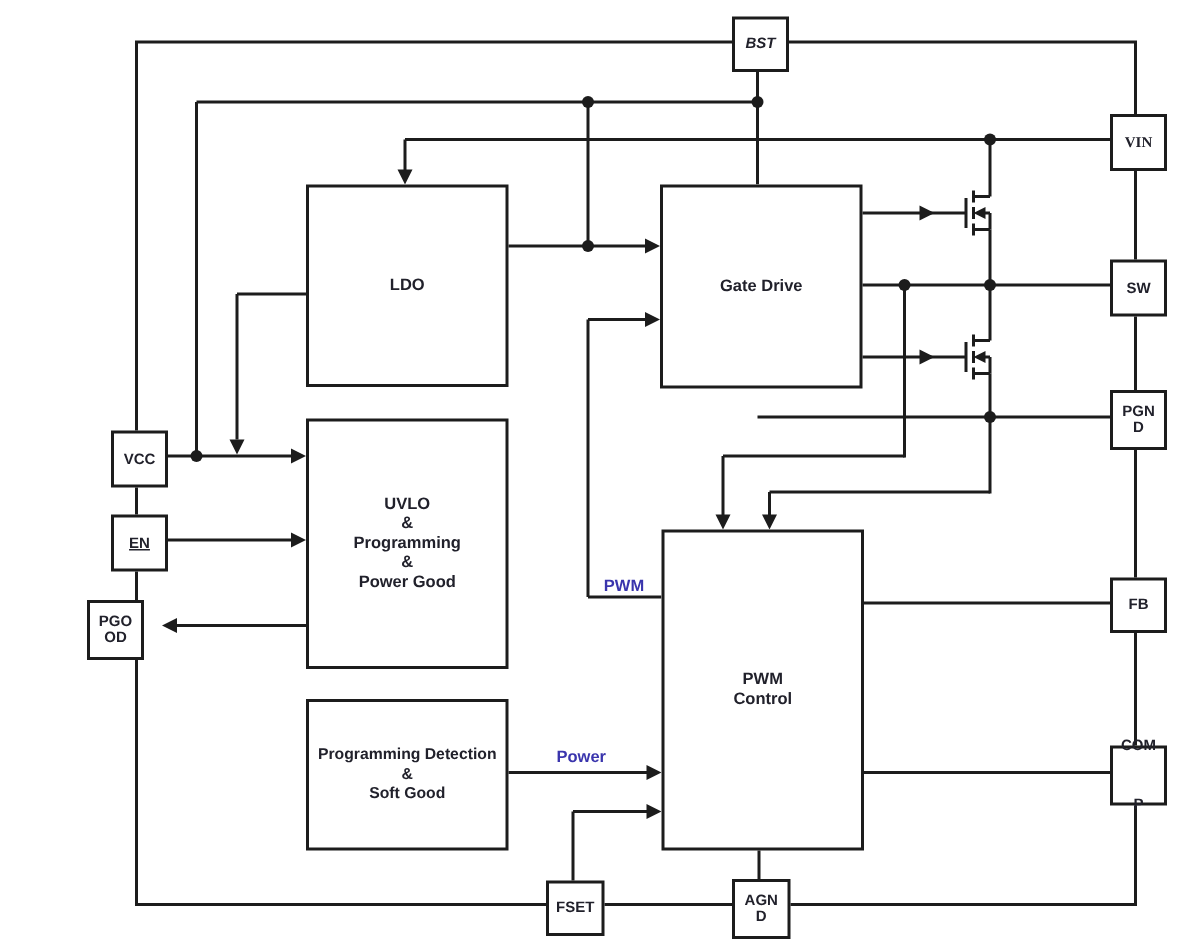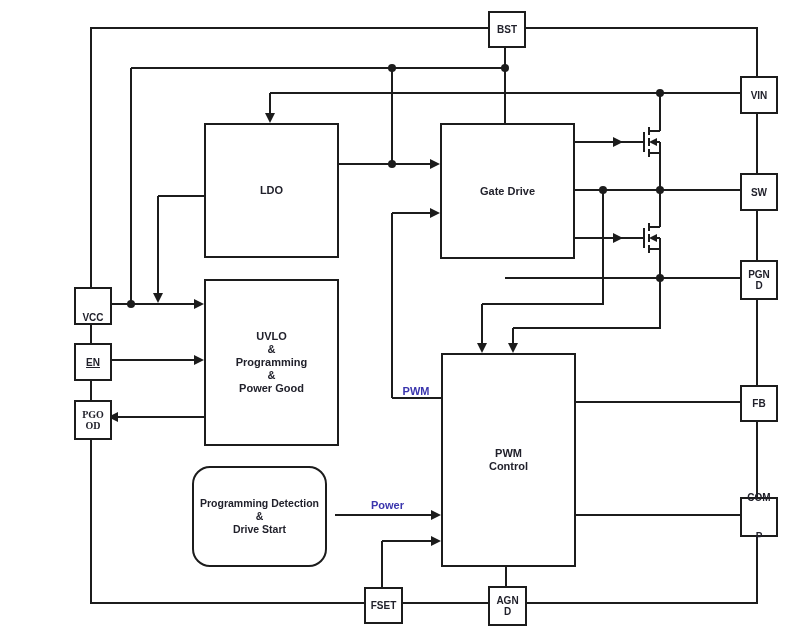--- a/index.html
+++ b/index.html
@@ -138,58 +138,58 @@
   </div>
 
   <div class="block" style="left:204px;top:279px;width:131px;height:163px;">
     <span>UVLO</span>
     <span>&amp;</span>
     <span>Programming</span>
     <span>&amp;</span>
     <span>Power Good</span>
   </div>
 
-  <div class="block" style="left:192px;top:466px;width:131px;height:97px;font-size:10.5px;border-radius:18px;">
+  <div class="block" style="left:204px;top:466px;width:131px;height:97px;font-size:10.5px;">
     <span>Programming Detection</span>
     <span>&amp;</span>
-    <span>Drive Start</span>
+    <span>Soft Good</span>
   </div>
 
   <div class="block" style="left:441px;top:353px;width:131px;height:210px;">
     <span>PWM</span>
     <span>Control</span>
   </div>
 
-  <div class="pin" style="left:488px;top:11px;width:34px;height:33px;">
+  <div class="pin" style="left:488px;top:11px;width:34px;height:33px;font-style:italic;">
     <span>BST</span>
   </div>
-  <div class="pin" style="left:740px;top:76px;width:34px;height:34px;">
+  <div class="pin" style="left:740px;top:76px;width:34px;height:34px;font-family:Liberation Serif, serif;">
     <span>VIN</span>
   </div>
   <div class="pin" style="left:740px;top:173px;width:34px;height:34px;">
     <span>SW</span>
   </div>
   <div class="pin" style="left:740px;top:260px;width:34px;height:36px;">
     <span>PGN</span>
     <span>D</span>
   </div>
   <div class="pin" style="left:740px;top:385px;width:34px;height:33px;">
     <span>FB</span>
   </div>
   <div class="pin" style="left:740px;top:497px;width:34px;height:36px;gap:28px;">
     <span>COM</span>
     <span>P</span>
   </div>
-  <div class="pin" style="left:74px;top:287px;width:34px;height:34px;justify-content:flex-end;">
+  <div class="pin" style="left:74px;top:287px;width:34px;height:34px;">
     <span>VCC</span>
   </div>
   <div class="pin" style="left:74px;top:343px;width:34px;height:34px;text-decoration:underline;">
     <span>EN</span>
   </div>
-  <div class="pin" style="left:74px;top:400px;width:34px;height:36px;font-family:Liberation Serif, serif;">
+  <div class="pin" style="left:58px;top:400px;width:34px;height:36px;">
     <span>PGO</span>
     <span>OD</span>
   </div>
   <div class="pin" style="left:364px;top:587px;width:35px;height:33px;align-items:center;">
     <span>FSET</span>
   </div>
   <div class="pin" style="left:488px;top:586px;width:35px;height:36px;">
     <span>AGN</span>
     <span>D</span>
   </div>

